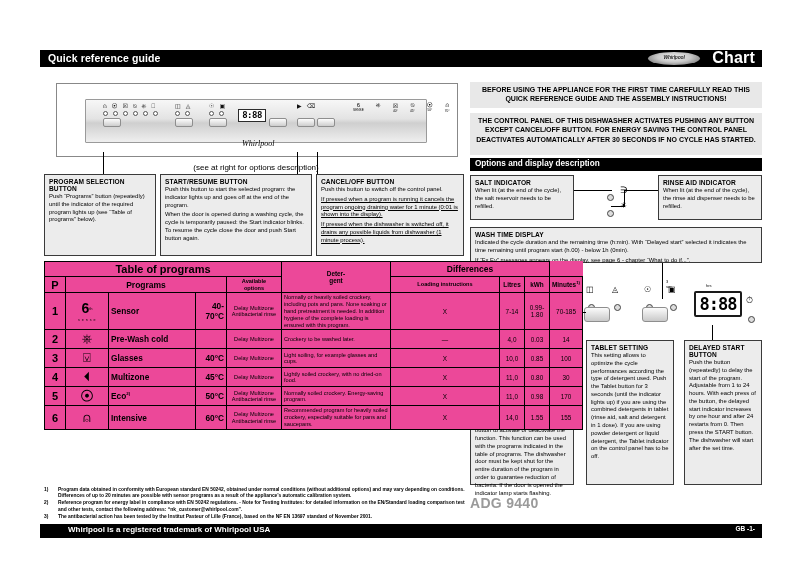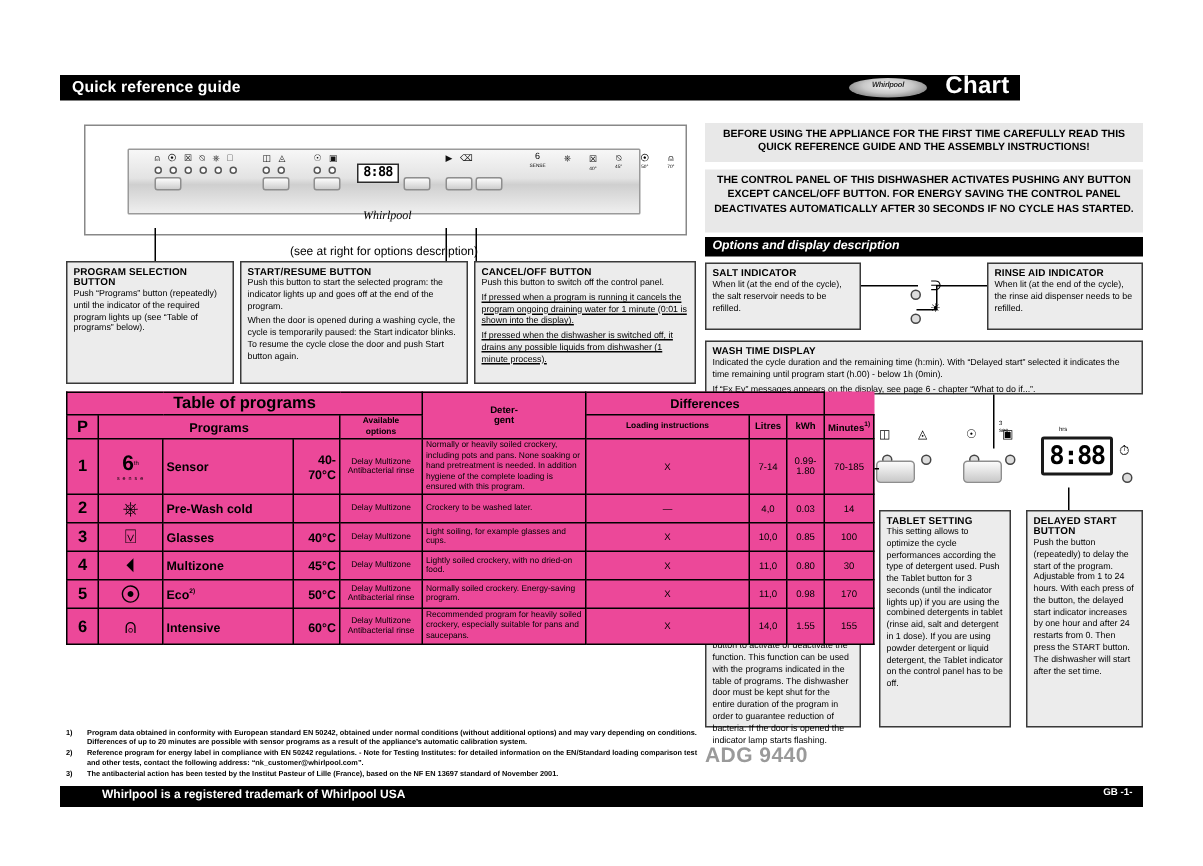--- a/index.html
+++ b/index.html
@@ -1,20 +1,20 @@
 <!DOCTYPE html>
 <html><head>
 <meta charset="utf-8">
 <style>
   html,body{margin:0;padding:0;background:#fff;}
   body{width:802px;height:577px;overflow:hidden;font-family:"Liberation Sans",sans-serif;color:#000;}
   .page{position:relative;width:802px;height:577px;}
 
   
-  .hdr{position:absolute;left:40px;top:50px;width:640px;height:17px;background:#000;}
+  .hdr{position:absolute;left:40px;top:50px;width:722px;height:17px;background:#000;}
   .hdr-title{position:absolute;left:8px;top:2px;font-size:10.5px;font-weight:bold;color:#fff;letter-spacing:.1px;}
   .hdr-chart{position:absolute;right:7px;top:-1px;font-size:16px;font-weight:bold;color:#fff;letter-spacing:.2px;}
   .wp-logo{position:absolute;right:62px;top:2px;width:52px;height:13px;border-radius:50%;
            background:radial-gradient(ellipse at 50% 40%,#f2f2f2 0%,#c9c9c9 45%,#8c8c8c 75%,#5a5a5a 100%);}
   .wp-logo span{position:absolute;left:0;right:0;top:2px;text-align:center;font-size:5px;font-weight:bold;
                 color:#2a2a2a;font-style:italic;letter-spacing:-.2px;}
 
   
   .panelbox{position:absolute;left:56px;top:83px;width:400px;height:72px;border:1px solid #888;background:#fff;}
   .panel-strip{position:absolute;left:28px;top:15px;width:340px;height:42px;
@@ -37,21 +37,21 @@
   
   .cbox{position:absolute;border:1px solid #3a3a3a;background:#ececec;padding:3px 4px;box-sizing:border-box;}
   .cbox h4{margin:0 0 1px 0;font-size:6.6px;font-weight:bold;letter-spacing:.1px;}
   .cbox p{margin:0 0 2px 0;font-size:5.9px;line-height:1.32;}
   .cbox p.u{text-decoration:underline;}
 
   
   .note{position:absolute;background:#e8e8e8;text-align:center;padding:3px 4px;box-sizing:border-box;}
   .note div{font-size:7px;font-weight:bold;line-height:1.35;}
   .subhdr{position:absolute;left:470px;top:158px;width:292px;height:13px;background:#000;}
-  .subhdr span{position:absolute;left:5px;top:1px;color:#fff;font-size:8.2px;font-weight:bold;font-style:italic;}
+  .subhdr span{position:absolute;left:5px;top:1px;color:#fff;font-size:8.2px;font-weight:bold;}
 
   
   table.tp{position:absolute;left:44px;top:261px;border-collapse:collapse;font-size:6px;background:#ec4899;}
   table.tp td,table.tp th{border:1px solid #000;padding:1px 2px;vertical-align:middle;}
   .th-big{font-size:11px;font-weight:bold;text-align:center;padding:3px 0;}
   .th-mid{font-size:8.5px;font-weight:bold;text-align:center;}
   .th-sm{font-size:6.8px;font-weight:bold;text-align:center;line-height:1.15;}
   .c-p{width:16px;text-align:center;font-size:11px;font-weight:bold;}
   .c-ico{width:38px;text-align:center;}
   .c-name{width:82px;font-size:8.3px;font-weight:bold;}

